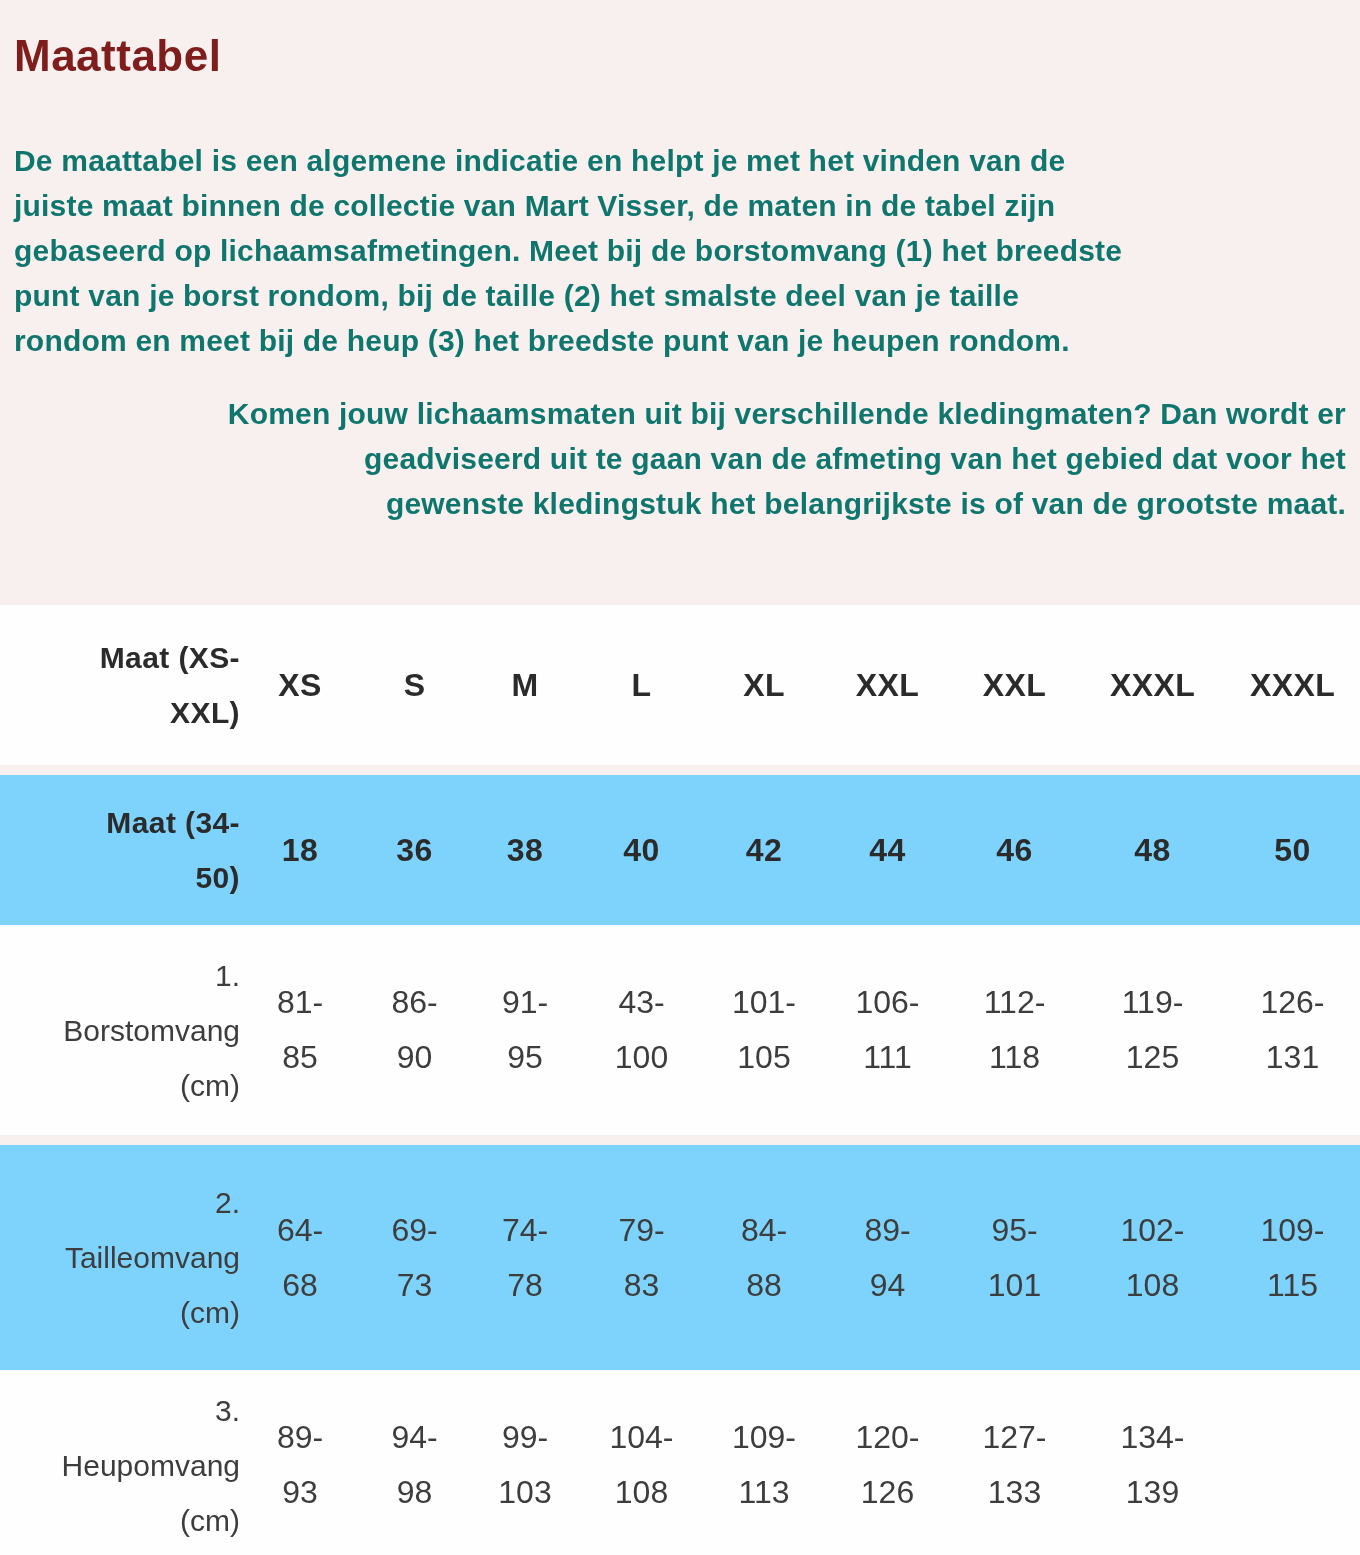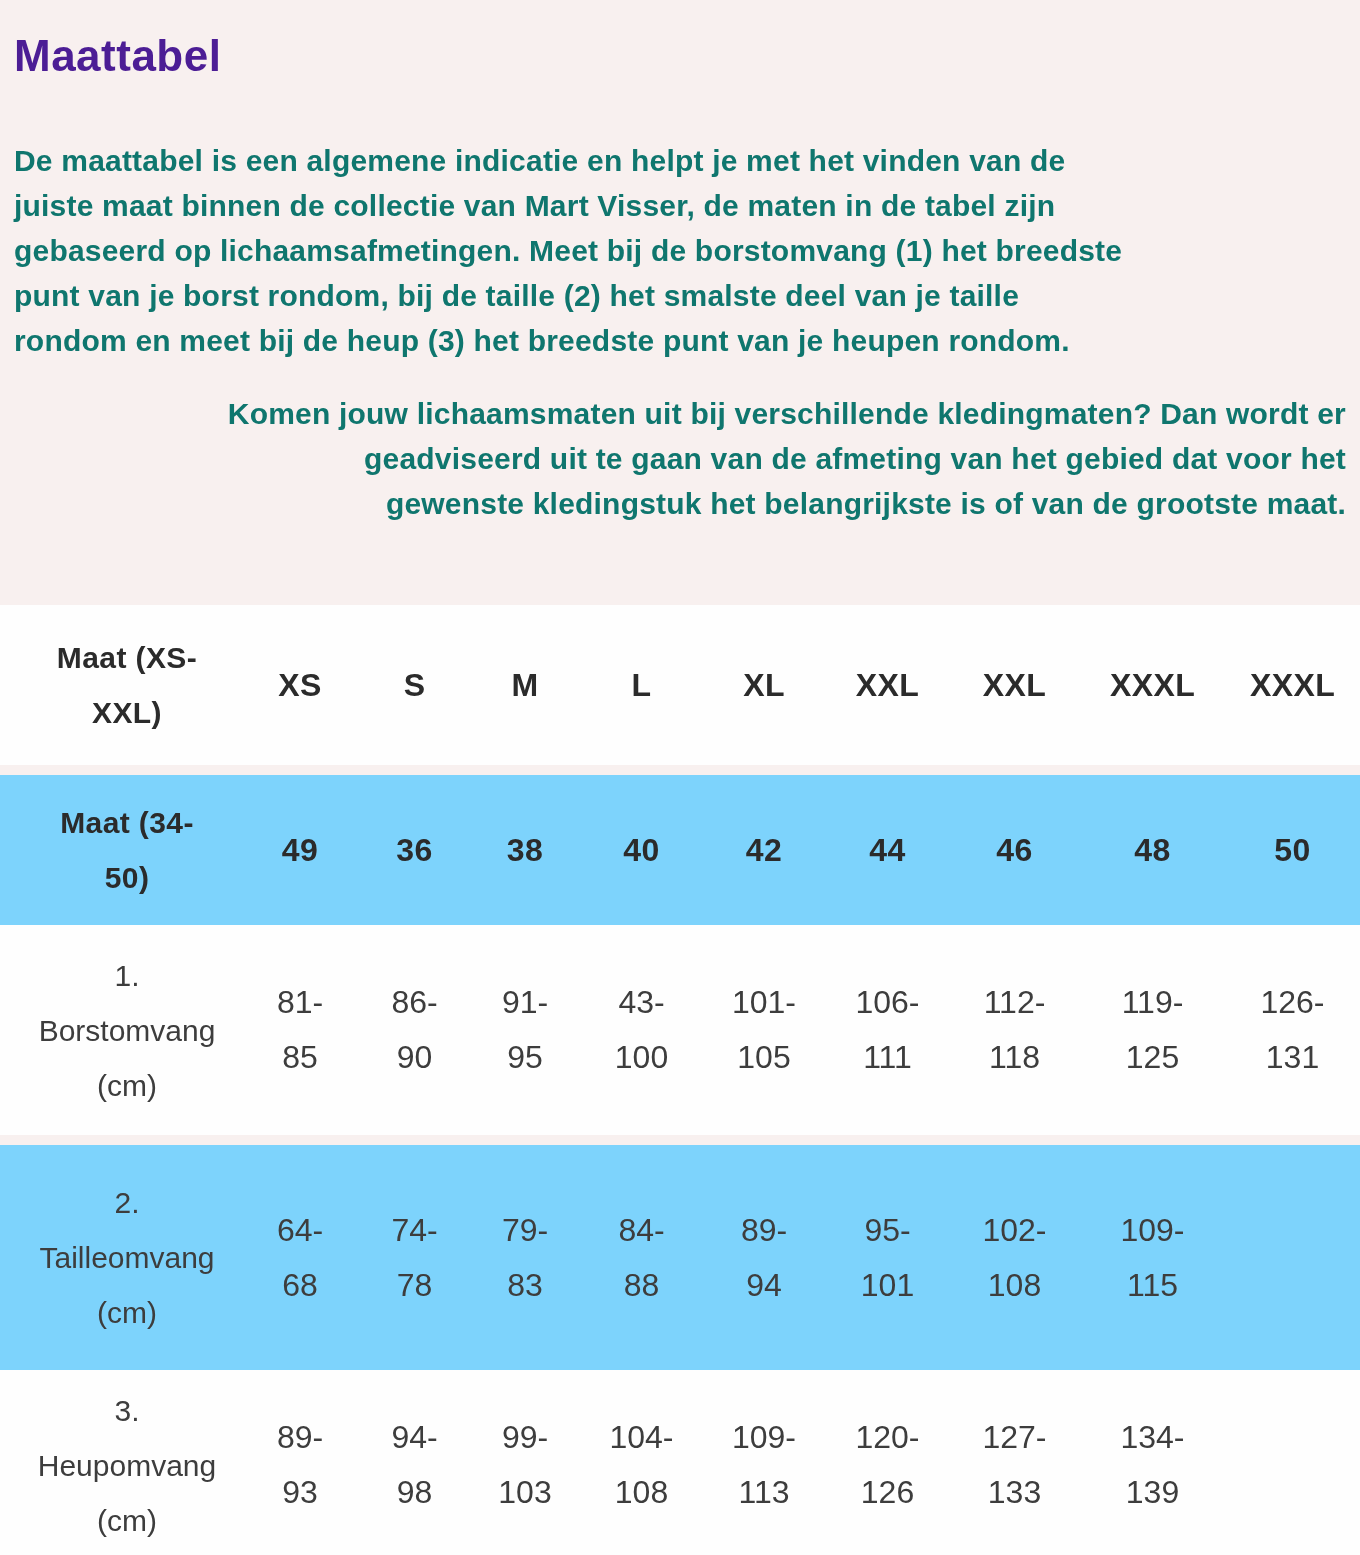--- a/index.html
+++ b/index.html
@@ -13,21 +13,21 @@
     font-family: "Liberation Sans", sans-serif;
     color: #1f1f1f;
     overflow: hidden;
   }
   .page-title {
     margin: 30px 14px 0 14px;
     font-size: 44px;
     line-height: 52px;
     font-weight: 700;
     letter-spacing: 0.5px;
-    color: #4c1d95;
+    color: #7f1d1d;
   }
   .para {
     margin: 0 14px;
     font-size: 30px;
     line-height: 45px;
     font-weight: 700;
     color: #0f766e;
     white-space: pre-line;
     letter-spacing: 0.2px;
   }
@@ -47,21 +47,21 @@
   .trow.row-white { background: #fefefe; }
   .trow.row-pink  { background: #7dd3fc; margin-top: 10px; }
   .trow.r1 { height: 160px; }
   .trow.r2 { height: 150px; }
   .trow.r3 { height: 210px; }
   .trow.r4 { height: 225px; }
   .trow.r5 { height: 190px; }
 
   .cell-label {
     padding-left: 14px;
-    text-align: center;
+    text-align: right;
     white-space: pre-line;
     font-size: 30px;
     line-height: 55px;
   }
   .cell {
     text-align: center;
     white-space: pre-line;
     font-size: 32px;
     line-height: 55px;
   }
@@ -108,21 +108,21 @@
     <div class="cell">XL</div>
     <div class="cell">XXL</div>
     <div class="cell">XXL</div>
     <div class="cell">XXXL</div>
     <div class="cell">XXXL</div>
   </div>
 
   <div class="trow r2 row-pink bold">
     <div class="cell-label">Maat (34-
 50)</div>
-    <div class="cell">49</div>
+    <div class="cell">18</div>
     <div class="cell">36</div>
     <div class="cell">38</div>
     <div class="cell">40</div>
     <div class="cell">42</div>
     <div class="cell">44</div>
     <div class="cell">46</div>
     <div class="cell">48</div>
     <div class="cell">50</div>
   </div>
 
@@ -149,20 +149,22 @@
     <div class="cell">126-
 131</div>
   </div>
 
   <div class="trow r4 row-pink regular">
     <div class="cell-label">2.
 Tailleomvang
 (cm)</div>
     <div class="cell">64-
 68</div>
+    <div class="cell">69-
+73</div>
     <div class="cell">74-
 78</div>
     <div class="cell">79-
 83</div>
     <div class="cell">84-
 88</div>
     <div class="cell">89-
 94</div>
     <div class="cell">95-
 101</div>

